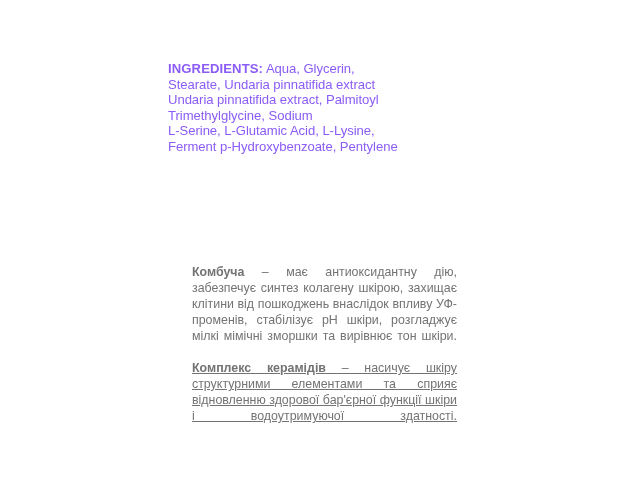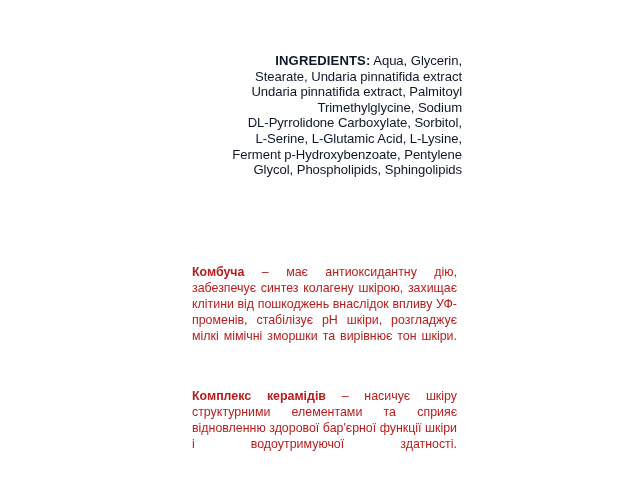--- a/index.html
+++ b/index.html
@@ -21,53 +21,54 @@
     position: relative;
     width: 640px;
     height: 480px;
     background: #ffffff;
   }
 
   
   .ingredients-block {
     position: absolute;
     left: 168px;
-    top: 53px;
+    top: 61px;
     width: 294px;
-    text-align: right;
+    text-align: left;
     font-size: 13.1px;
     line-height: 15.6px;
     letter-spacing: -0.05px;
-    color: #0f172a;
+    color: #8b5cf6;
   }
   .ingredients-block .line {
     display: block;
     white-space: nowrap;
   }
   .ingredients-heading {
     font-weight: bold;
     letter-spacing: 0.1px;
   }
 
   
   .desc-block {
     position: absolute;
     left: 192px;
     width: 265px;
     font-size: 12.4px;
     line-height: 16.1px;
-    color: #b91c1c;
+    color: #737373;
     text-align: justify;
     text-justify: inter-word;
   }
   #para-kombucha {
     top: 264px;
   }
   #para-ceramides {
-    top: 388px;
+    top: 360px;
+    text-decoration: underline;
   }
   .desc-block .para-text {
     display: block;
   }
   .lead-in {
     font-weight: bold;
   }
   
   .desc-block .para-text::after {
     content: "";
@@ -78,24 +79,22 @@
 </head>
 <body>
 
 <div class="page">
 
   <div class="ingredients-block">
     <span class="line"><span class="ingredients-heading">INGREDIENTS:</span><span> Aqua, Glycerin,</span></span>
     <span class="line">Stearate, Undaria pinnatifida extract</span>
     <span class="line">Undaria pinnatifida extract, Palmitoyl</span>
     <span class="line">Trimethylglycine, Sodium</span>
-    <span class="line">DL-Pyrrolidone Carboxylate, Sorbitol,</span>
     <span class="line">L-Serine, L-Glutamic Acid, L-Lysine,</span>
     <span class="line">Ferment p-Hydroxybenzoate, Pentylene</span>
-    <span class="line">Glycol, Phospholipids, Sphingolipids</span>
   </div>
 
   <div class="desc-block" id="para-kombucha">
     <span class="para-text"><span class="lead-in">Комбуча</span><span> – має антиоксидантну дію, забезпечує синтез колагену шкірою, захищає клітини від пошкоджень внаслідок впливу УФ-променів, стабілізує pH шкіри, розгладжує мілкі мімічні зморшки та вирівнює тон шкіри.</span></span>
   </div>
 
   <div class="desc-block" id="para-ceramides">
     <span class="para-text"><span class="lead-in">Комплекс керамідів</span><span> – насичує шкіру структурними елементами та сприяє відновленню здорової бар'єрної функції шкіри і водоутримуючої здатності.</span></span>
   </div>
 

